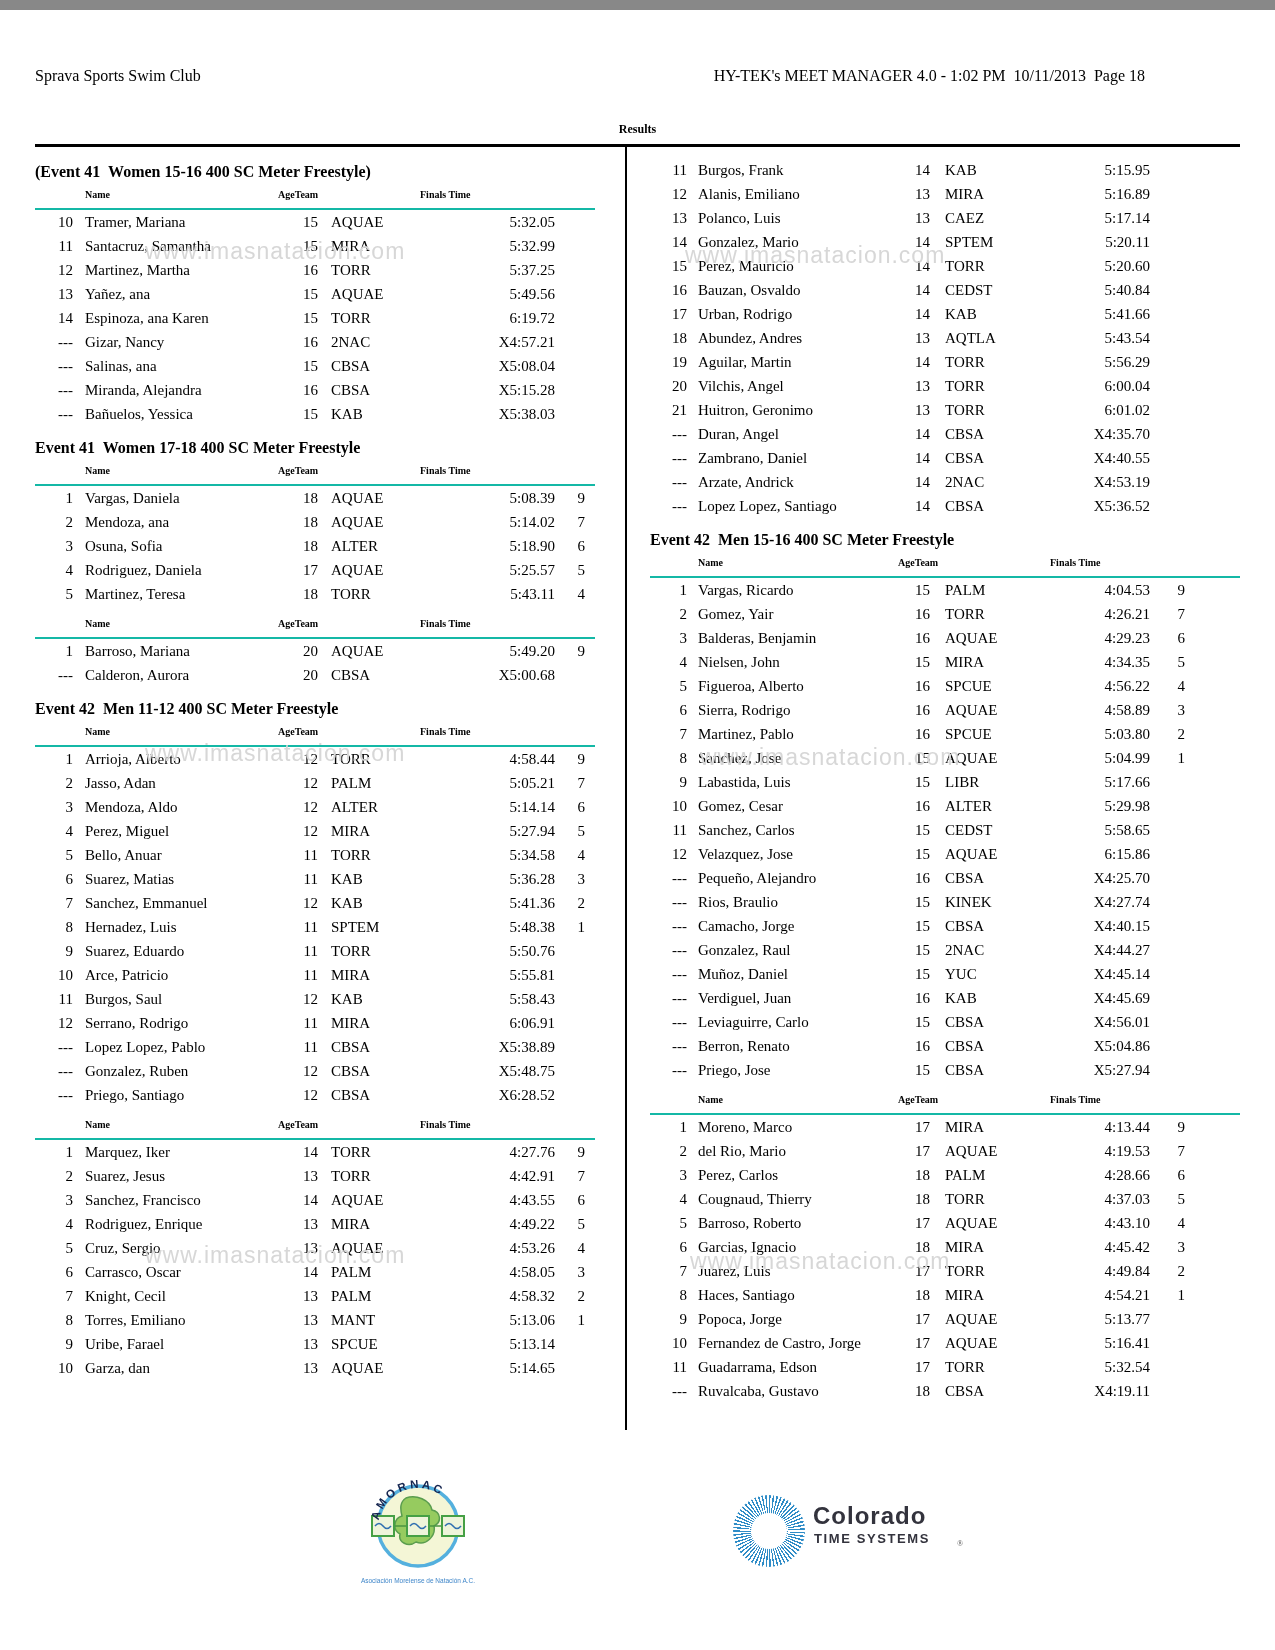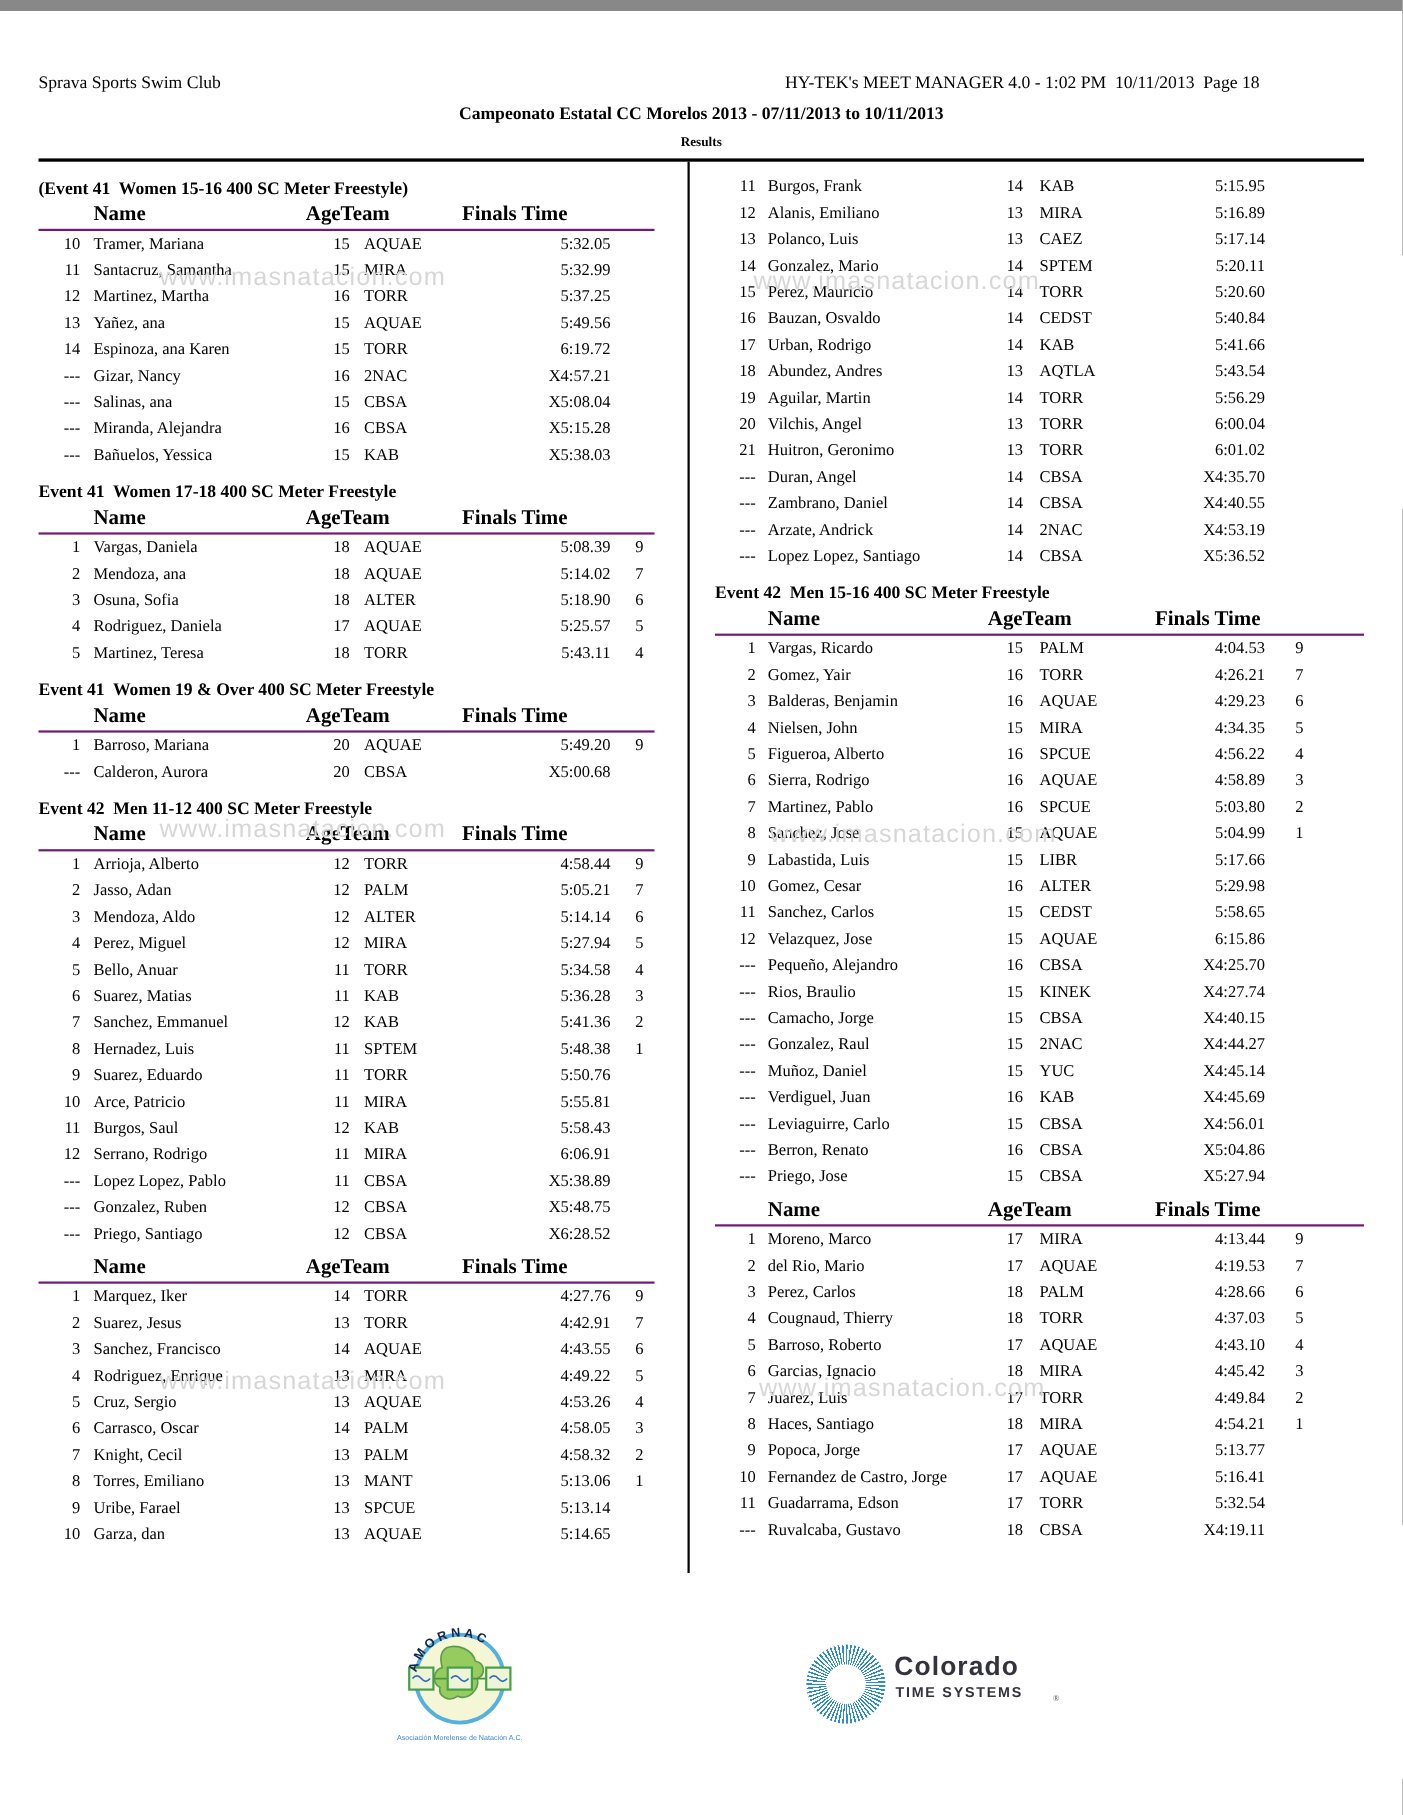--- a/index.html
+++ b/index.html
@@ -11,21 +11,21 @@
   .hdr-results{position:absolute;left:0;top:112px;width:100%;text-align:center;font-size:12px;font-weight:bold;}
   .toprule{position:absolute;left:35px;top:134px;width:1205px;height:3px;background:#000;}
   .divider{position:absolute;left:625px;top:137px;width:2px;height:1283px;background:#000;}
 
   .col{position:absolute;top:148px;}
   .col-left{left:35px;width:560px;}
   .col-right{left:650px;width:590px;}
 
   .section{margin-bottom:8px;}
   .event-title{height:27px;line-height:27px;font-size:16px;font-weight:bold;white-space:pre;}
-  .thead{position:relative;height:23px;line-height:20px;border-bottom:2px solid #701a75;font-weight:bold;font-size:19px;}
+  .thead{position:relative;height:23px;line-height:20px;border-bottom:2px solid #14b8a6;font-weight:bold;font-size:10px;}
   .thead span{position:absolute;top:0;}
   .row{position:relative;height:24px;line-height:24px;font-size:15px;}
   .c{position:absolute;top:0;white-space:pre;}
   .rank{text-align:right;}
   .age{text-align:right;}
   .time{text-align:right;}
   .pts{text-align:right;}
 
   .col-left .hn{left:50px;} .col-left .ha{left:243px;} .col-left .hf{left:385px;}
   .col-left .rank{left:0;width:38px;}
@@ -61,21 +61,20 @@
       font-size:13px;font-weight:bold;color:#33333d;letter-spacing:1.6px;}
   .cts-reg{position:absolute;left:957px;top:1529px;font-size:8px;color:#555;}
 </style>
 </head>
 <body>
 
 <div id="page">
 
   <div class="hdr-club">Sprava Sports Swim Club</div>
   <div class="hdr-sys">HY-TEK's MEET MANAGER 4.0 - 1:02 PM  10/11/2013  Page 18</div>
-  <div class="hdr-title">Campeonato Estatal CC Morelos 2013 - 07/11/2013 to 10/11/2013</div>
   <div class="hdr-results">Results</div>
   <div class="toprule"></div>
   <div class="divider"></div>
 
   <div class="col col-left">
       <div class="section">
         <div class="event-title">(Event 41  Women 15-16 400 SC Meter Freestyle)</div>
         <div class="thead">
           <span class="hn">Name</span>
           <span class="ha">AgeTeam</span>
@@ -196,21 +195,20 @@
         <div class="row">
           <span class="c rank">5</span>
           <span class="c name">Martinez, Teresa</span>
           <span class="c age">18</span>
           <span class="c team">TORR</span>
           <span class="c time">5:43.11</span>
           <span class="c pts">4</span>
         </div>
       </div>
       <div class="section">
-        <div class="event-title">Event 41  Women 19 &amp; Over 400 SC Meter Freestyle</div>
         <div class="thead">
           <span class="hn">Name</span>
           <span class="ha">AgeTeam</span>
           <span class="hf">Finals Time</span>
         </div>
         <div class="row">
           <span class="c rank">1</span>
           <span class="c name">Barroso, Mariana</span>
           <span class="c age">20</span>
           <span class="c team">AQUAE</span>

